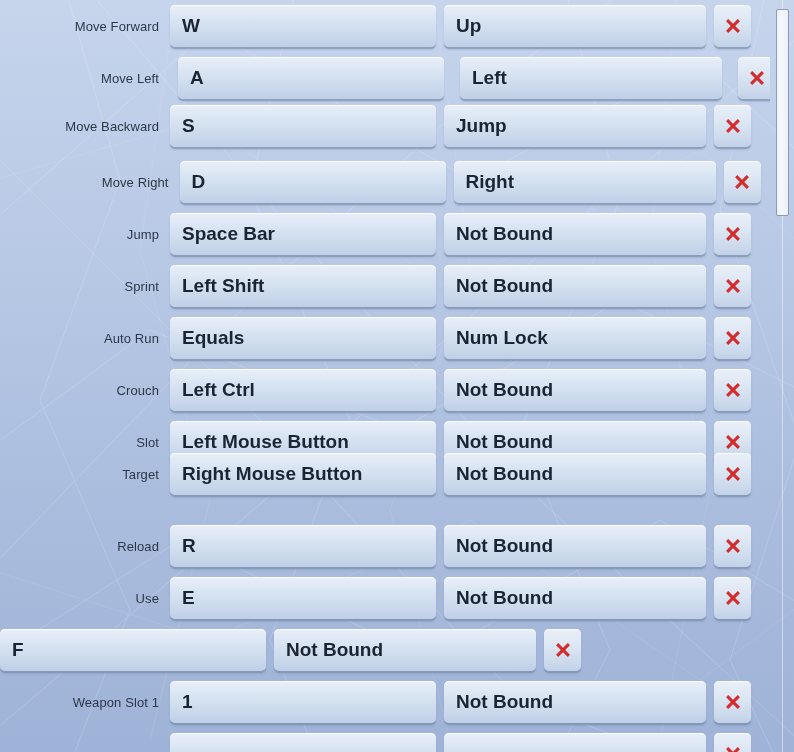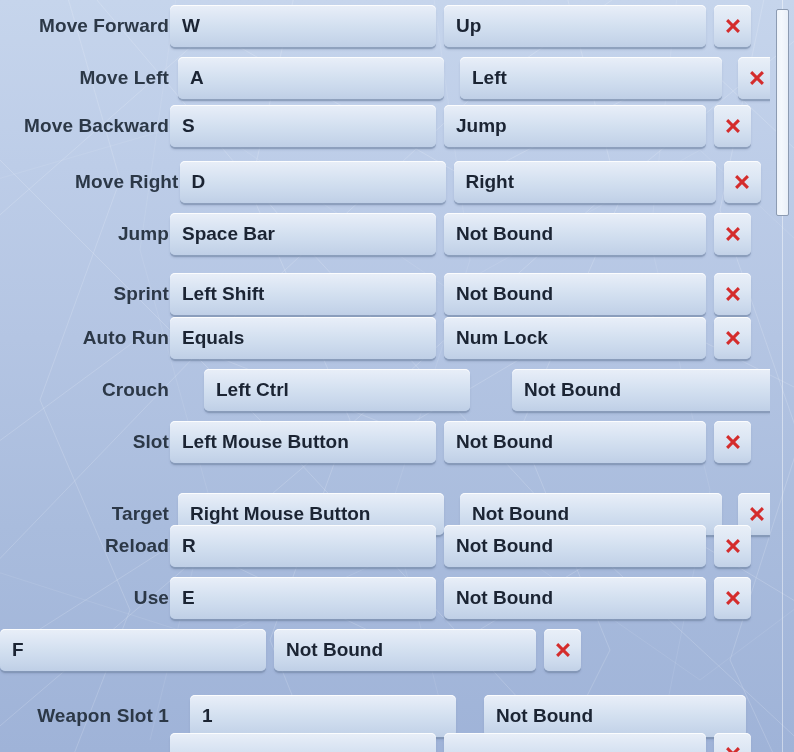--- a/index.html
+++ b/index.html
@@ -50,24 +50,24 @@
     width: 770px;
     height: 52px;
     display: flex;
     align-items: center;
   }
 
   .action-label {
     width: 170px;
     flex: 0 0 170px;
     text-align: right;
-    padding-right: 1px;
+    padding-right: 11px;
     box-sizing: border-box;
-    font-size: 19px;
-    font-weight: 700;
+    font-size: 13px;
+    font-weight: 400;
     color: #2c3847;
     letter-spacing: 0.1px;
     white-space: nowrap;
     overflow: hidden;
   }
 
   .bind-button {
     position: relative;
     height: 42px;
     box-sizing: border-box;
@@ -255,21 +255,21 @@
         <button class="bind-button bind-secondary">Not Bound</button>
         <button class="clear-button">
           <svg class="clear-x" viewBox="0 0 20 20">
             <g stroke="#d42c2c" stroke-width="3.4" stroke-linecap="butt">
               <line x1="3.5" y1="3.5" x2="16.5" y2="16.5"></line>
               <line x1="16.5" y1="3.5" x2="3.5" y2="16.5"></line>
             </g>
           </svg>
         </button>
       </div>
-      <div class="binding-row" style="top: 268px;">
+      <div class="binding-row" style="top: 260px;">
         <div class="action-label">Sprint</div>
         <button class="bind-button bind-primary">Left Shift</button>
         <button class="bind-button bind-secondary">Not Bound</button>
         <button class="clear-button">
           <svg class="clear-x" viewBox="0 0 20 20">
             <g stroke="#d42c2c" stroke-width="3.4" stroke-linecap="butt">
               <line x1="3.5" y1="3.5" x2="16.5" y2="16.5"></line>
               <line x1="16.5" y1="3.5" x2="3.5" y2="16.5"></line>
             </g>
           </svg>
@@ -281,21 +281,21 @@
         <button class="bind-button bind-secondary">Num Lock</button>
         <button class="clear-button">
           <svg class="clear-x" viewBox="0 0 20 20">
             <g stroke="#d42c2c" stroke-width="3.4" stroke-linecap="butt">
               <line x1="3.5" y1="3.5" x2="16.5" y2="16.5"></line>
               <line x1="16.5" y1="3.5" x2="3.5" y2="16.5"></line>
             </g>
           </svg>
         </button>
       </div>
-      <div class="binding-row" style="top: 364px; gap: 34px;">
+      <div class="binding-row" style="top: 364px;">
         <div class="action-label">Crouch</div>
         <button class="bind-button bind-primary">Left Ctrl</button>
         <button class="bind-button bind-secondary">Not Bound</button>
         <button class="clear-button">
           <svg class="clear-x" viewBox="0 0 20 20">
             <g stroke="#d42c2c" stroke-width="3.4" stroke-linecap="butt">
               <line x1="3.5" y1="3.5" x2="16.5" y2="16.5"></line>
               <line x1="16.5" y1="3.5" x2="3.5" y2="16.5"></line>
             </g>
           </svg>
@@ -307,21 +307,21 @@
         <button class="bind-button bind-secondary">Not Bound</button>
         <button class="clear-button">
           <svg class="clear-x" viewBox="0 0 20 20">
             <g stroke="#d42c2c" stroke-width="3.4" stroke-linecap="butt">
               <line x1="3.5" y1="3.5" x2="16.5" y2="16.5"></line>
               <line x1="16.5" y1="3.5" x2="3.5" y2="16.5"></line>
             </g>
           </svg>
         </button>
       </div>
-      <div class="binding-row" style="top: 488px; gap: 8px;">
+      <div class="binding-row" style="top: 448px;">
         <div class="action-label">Target</div>
         <button class="bind-button bind-primary">Right Mouse Button</button>
         <button class="bind-button bind-secondary">Not Bound</button>
         <button class="clear-button">
           <svg class="clear-x" viewBox="0 0 20 20">
             <g stroke="#d42c2c" stroke-width="3.4" stroke-linecap="butt">
               <line x1="3.5" y1="3.5" x2="16.5" y2="16.5"></line>
               <line x1="16.5" y1="3.5" x2="3.5" y2="16.5"></line>
             </g>
           </svg>
@@ -358,21 +358,21 @@
         <button class="bind-button bind-secondary">Not Bound</button>
         <button class="clear-button">
           <svg class="clear-x" viewBox="0 0 20 20">
             <g stroke="#d42c2c" stroke-width="3.4" stroke-linecap="butt">
               <line x1="3.5" y1="3.5" x2="16.5" y2="16.5"></line>
               <line x1="16.5" y1="3.5" x2="3.5" y2="16.5"></line>
             </g>
           </svg>
         </button>
       </div>
-      <div class="binding-row" style="top: 690px; gap: 20px;">
+      <div class="binding-row" style="top: 676px;">
         <div class="action-label">Weapon Slot 1</div>
         <button class="bind-button bind-primary">1</button>
         <button class="bind-button bind-secondary">Not Bound</button>
         <button class="clear-button">
           <svg class="clear-x" viewBox="0 0 20 20">
             <g stroke="#d42c2c" stroke-width="3.4" stroke-linecap="butt">
               <line x1="3.5" y1="3.5" x2="16.5" y2="16.5"></line>
               <line x1="16.5" y1="3.5" x2="3.5" y2="16.5"></line>
             </g>
           </svg>

